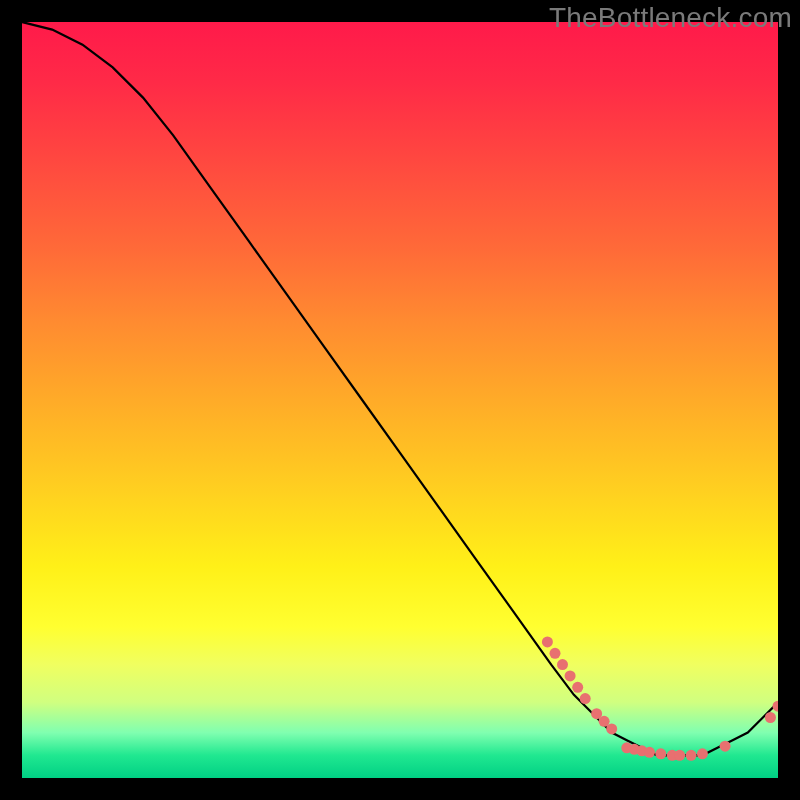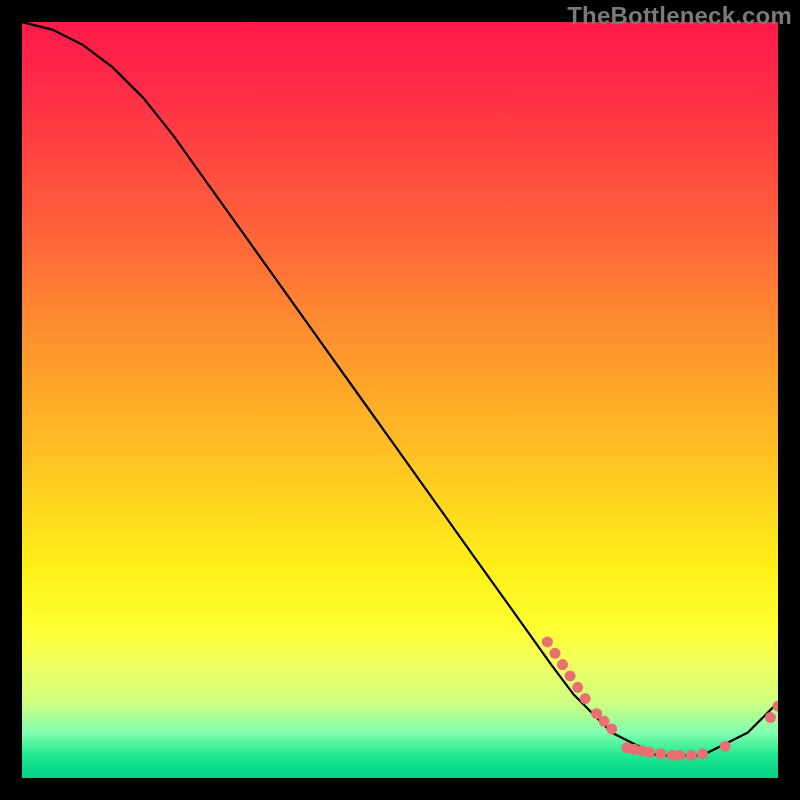--- a/index.html
+++ b/index.html
@@ -32,22 +32,22 @@
       #80ffb0 94%,
       #20e890 97%,
       #00d084 100%
     );
   }
   .watermark {
     position: absolute;
     top: 2px;
     right: 8px;
     color: #7a7a7a;
-    font-size: 24px;
-    font-weight: 700;
+    font-size: 28px;
+    font-weight: 400;
     letter-spacing: 0.2px;
     z-index: 10;
   }
   svg.overlay {
     position: absolute;
     left: 22px;
     top: 22px;
     width: 756px;
     height: 756px;
     z-index: 5;

